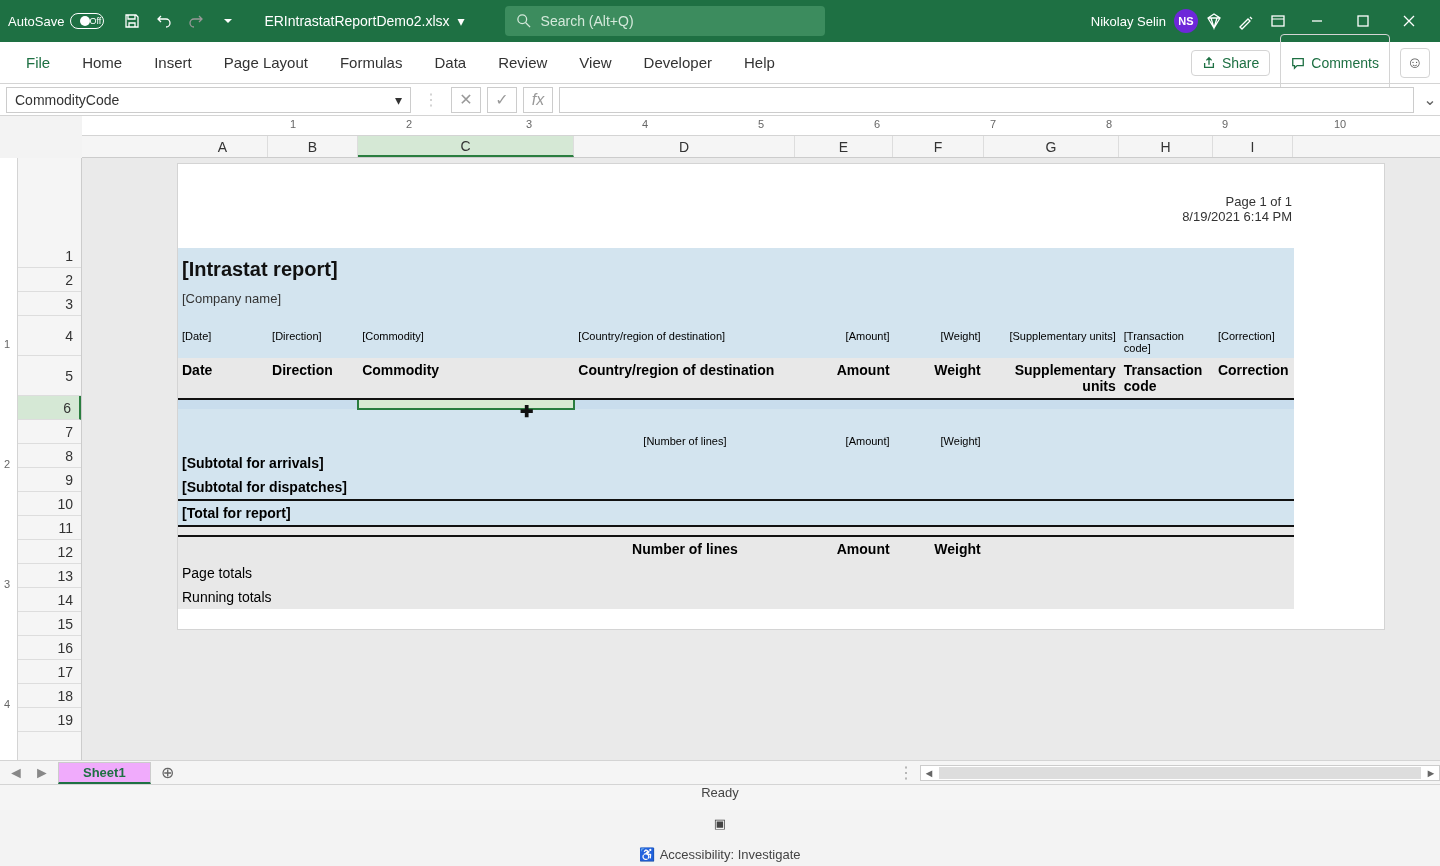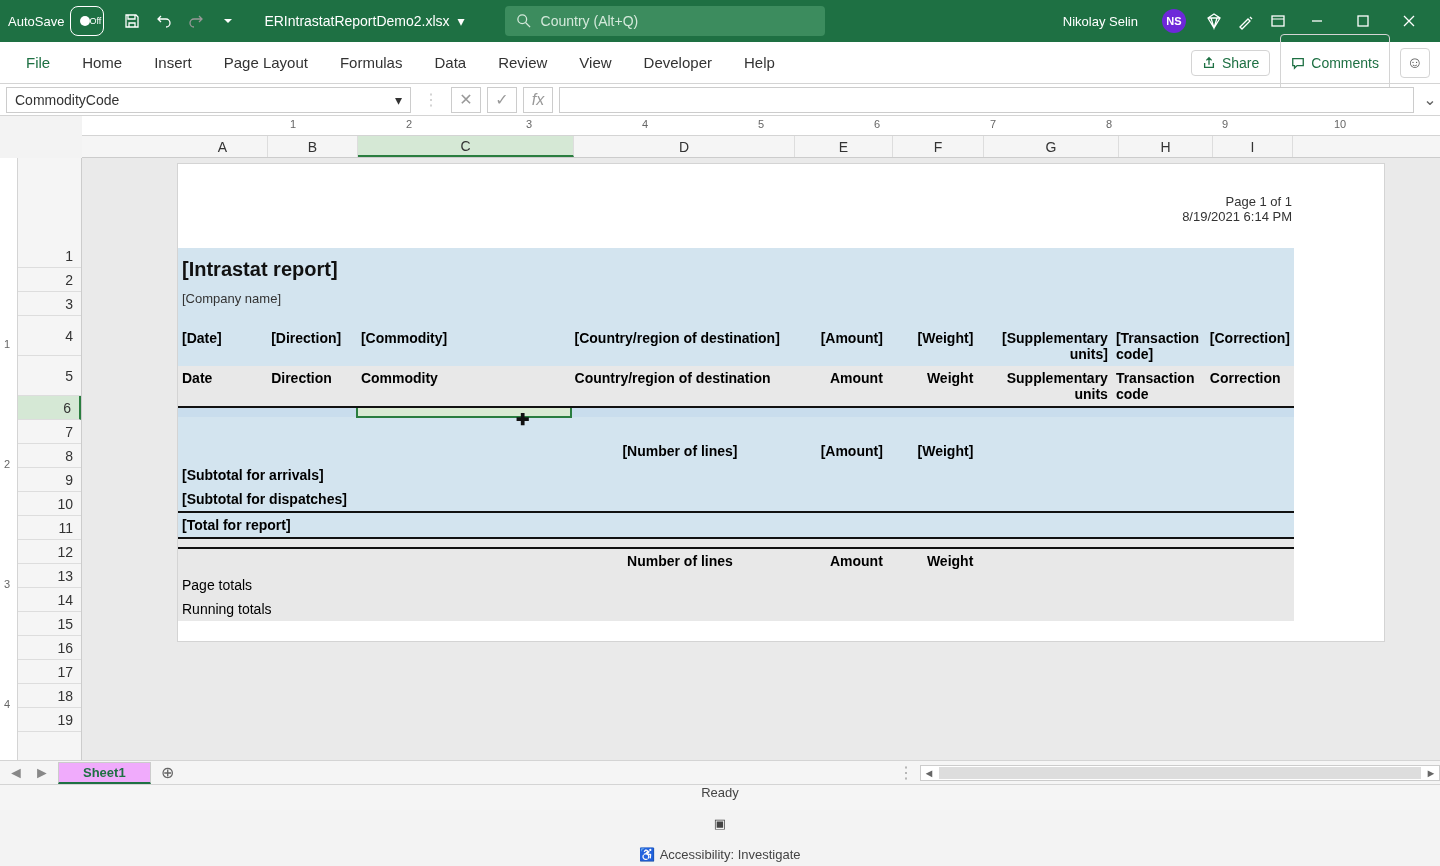--- a/index.html
+++ b/index.html
@@ -1,27 +1,27 @@
 <!DOCTYPE html>
 <html><head>
 <meta charset="utf-8">
 <style>
 * { margin: 0; padding: 0; box-sizing: border-box; font-family: "Segoe UI", Arial, sans-serif; }
 body { background: #f3f3f3; width: 1440px; height: 866px; overflow: hidden; position: relative; }
 
 
 .titlebar { background: #1e7043; height: 42px; display: flex; align-items: center; padding: 0 8px; color: #fff; }
 .autosave { display: flex; align-items: center; gap: 6px; font-size: 13px; margin-right: 12px; }
-.toggle { width: 34px; height: 16px; border: 1px solid #fff; border-radius: 8px; display: flex; align-items: center; padding: 14px 2px; font-size: 9px; justify-content: flex-end; }
+.toggle { width: 34px; height: 16px; border: 1px solid #fff; border-radius: 8px; display: flex; align-items: center; padding: 0 2px; font-size: 9px; justify-content: flex-end; }
 .toggle-knob { width: 10px; height: 10px; background: #fff; border-radius: 50%; margin-left: 2px; }
 .qat-btn { width: 28px; height: 28px; display: flex; align-items: center; justify-content: center; margin: 0 2px; border-radius: 3px; }
 .filename { flex: 0 0 auto; margin: 0 20px; font-size: 14px; display: flex; align-items: center; gap: 8px; }
 .search-box { background: #3c8c5e; border-radius: 4px; height: 30px; flex: 0 0 320px; display: flex; align-items: center; padding: 0 12px; gap: 10px; color: #d4e9db; font-size: 14px; margin: 0 20px; }
 .titlebar-spacer { flex: 1; }
-.user-section { display: flex; align-items: center; gap: 24px; margin-right: 12px; font-size: 13px; }
+.user-section { display: flex; align-items: center; gap: 8px; font-size: 13px; }
 .avatar { width: 24px; height: 24px; border-radius: 50%; background: #6d28d9; display: flex; align-items: center; justify-content: center; font-size: 11px; font-weight: 600; }
 .win-btn { width: 46px; height: 42px; display: flex; align-items: center; justify-content: center; }
 
 
 .ribbon-tabs { background: #fff; height: 42px; display: flex; align-items: center; padding: 0 10px; border-bottom: 1px solid #d4d4d4; }
 .file-tab { background: transparent; color: #1e7043; padding: 0 16px; font-size: 15px; height: 100%; display: flex; align-items: center; }
 .rtab { padding: 15px 16px; font-size: 15px; color: #333; height: 100%; display: flex; align-items: center; }
 .ribbon-right { margin-left: auto; display: flex; gap: 10px; align-items: center; }
 .share-btn { border: 1px solid #d4d4d4; border-radius: 4px; padding: 4px 10px; display: flex; align-items: center; gap: 6px; font-size: 14px; color: #1e7043; }
 .comments-btn { border: 1px solid #d4d4d4; border-radius: 4px; padding: 20px 10px; display: flex; align-items: center; gap: 6px; font-size: 14px; color: #1e7043; }
@@ -54,21 +54,21 @@
 .page { position: absolute; left: 96px; top: 6px; width: 1206px; background: #fff; padding: 30px 90px 20px 0; box-shadow: 0 0 0 1px #d4d4d4; }
 .page-info { text-align: right; font-size: 13px; color: #333; padding-right: 2px; }
 .report { margin-top: 24px; }
 
 .hdr-block { background: #d3e4ef; padding: 10px 4px 6px 4px; }
 .hdr-title { font-weight: 700; font-size: 20px; color: #111; }
 .hdr-company { font-size: 13px; color: #333; margin-top: 10px; }
 
 .tbl { width: 100%; border-collapse: collapse; font-size: 14px; }
 .tbl td { padding: 4px; vertical-align: top; }
-.lbl-row td { background: #d3e4ef; font-weight: 700; font-size: 14px; }
+.lbl-row td { background: #d3e4ef; font-weight: 400; font-size: 11px; }
 .data-hdr td { background: #e8e8e8; font-weight: 700; border-bottom: 2px solid #111; }
 .sel-row td { background: #c9dded; }
 .sel-cell { border: 2px solid #2a7d3f; position: relative; background: #d9ead3 !important; }
 .cursor-plus { position: absolute; right: 40px; top: 2px; font-size: 16px; font-weight: 700; color: #111; }
 .footer-hdr td { background: #e8e8e8; font-weight: 700; border-top: 2px solid #111; margin-top: 8px; }
 .subtotal td, .total td { background: #d3e4ef; font-weight: 700; }
 .total td { border-bottom: 2px solid #111; }
 .right { text-align: right; }
 .spacer-row td { background: #d3e4ef; height: 22px; }
 
@@ -124,21 +124,21 @@
     </div>
   <div class="filename">
     <span>ERIntrastatReportDemo2.xlsx</span>
     <span>▾</span>
   </div>
   <div class="search-box">
     <svg width="14" height="14" viewBox="0 0 16 16">
         <circle cx="6" cy="6" r="5" fill="none" stroke="#d4e9db" stroke-width="1.5"></circle>
         <line x1="10" y1="10" x2="15" y2="15" stroke="#d4e9db" stroke-width="1.5"></line>
       </svg>
-    <span>Country (Alt+Q)</span>
+    <span>Search (Alt+Q)</span>
   </div>
   <div class="titlebar-spacer"></div>
   <div class="user-section">
     <span>Nikolay Selin</span>
     <span class="avatar">NS</span>
   </div>
   <div class="qat-btn">
       <svg width="18" height="18" viewBox="0 0 18 18">
         <path fill="none" stroke="#fff" stroke-width="1.3" d="M3 6l6-4 6 4-6 10z M3 6h12 M6 6l3 10 3-10"></path>
       </svg>

